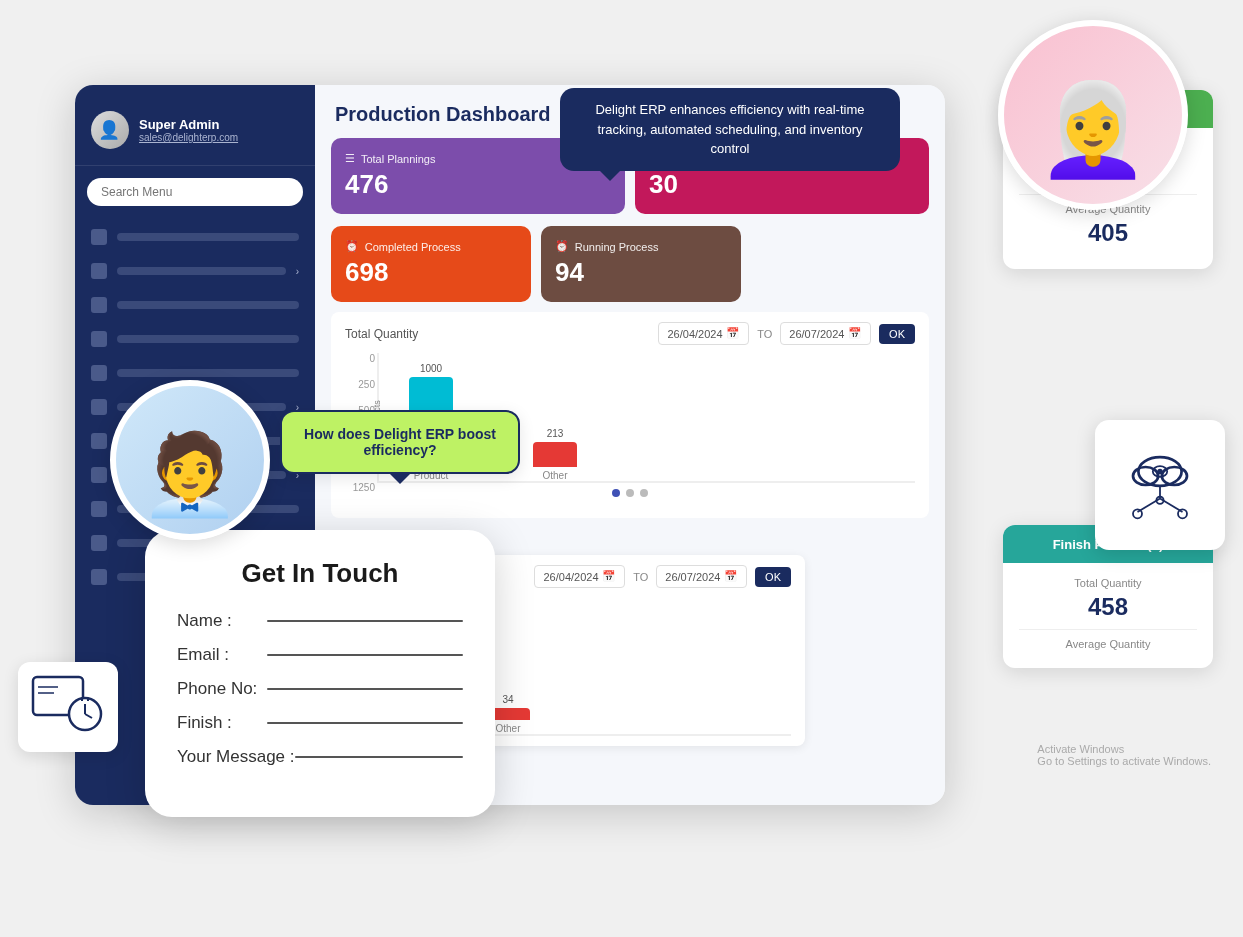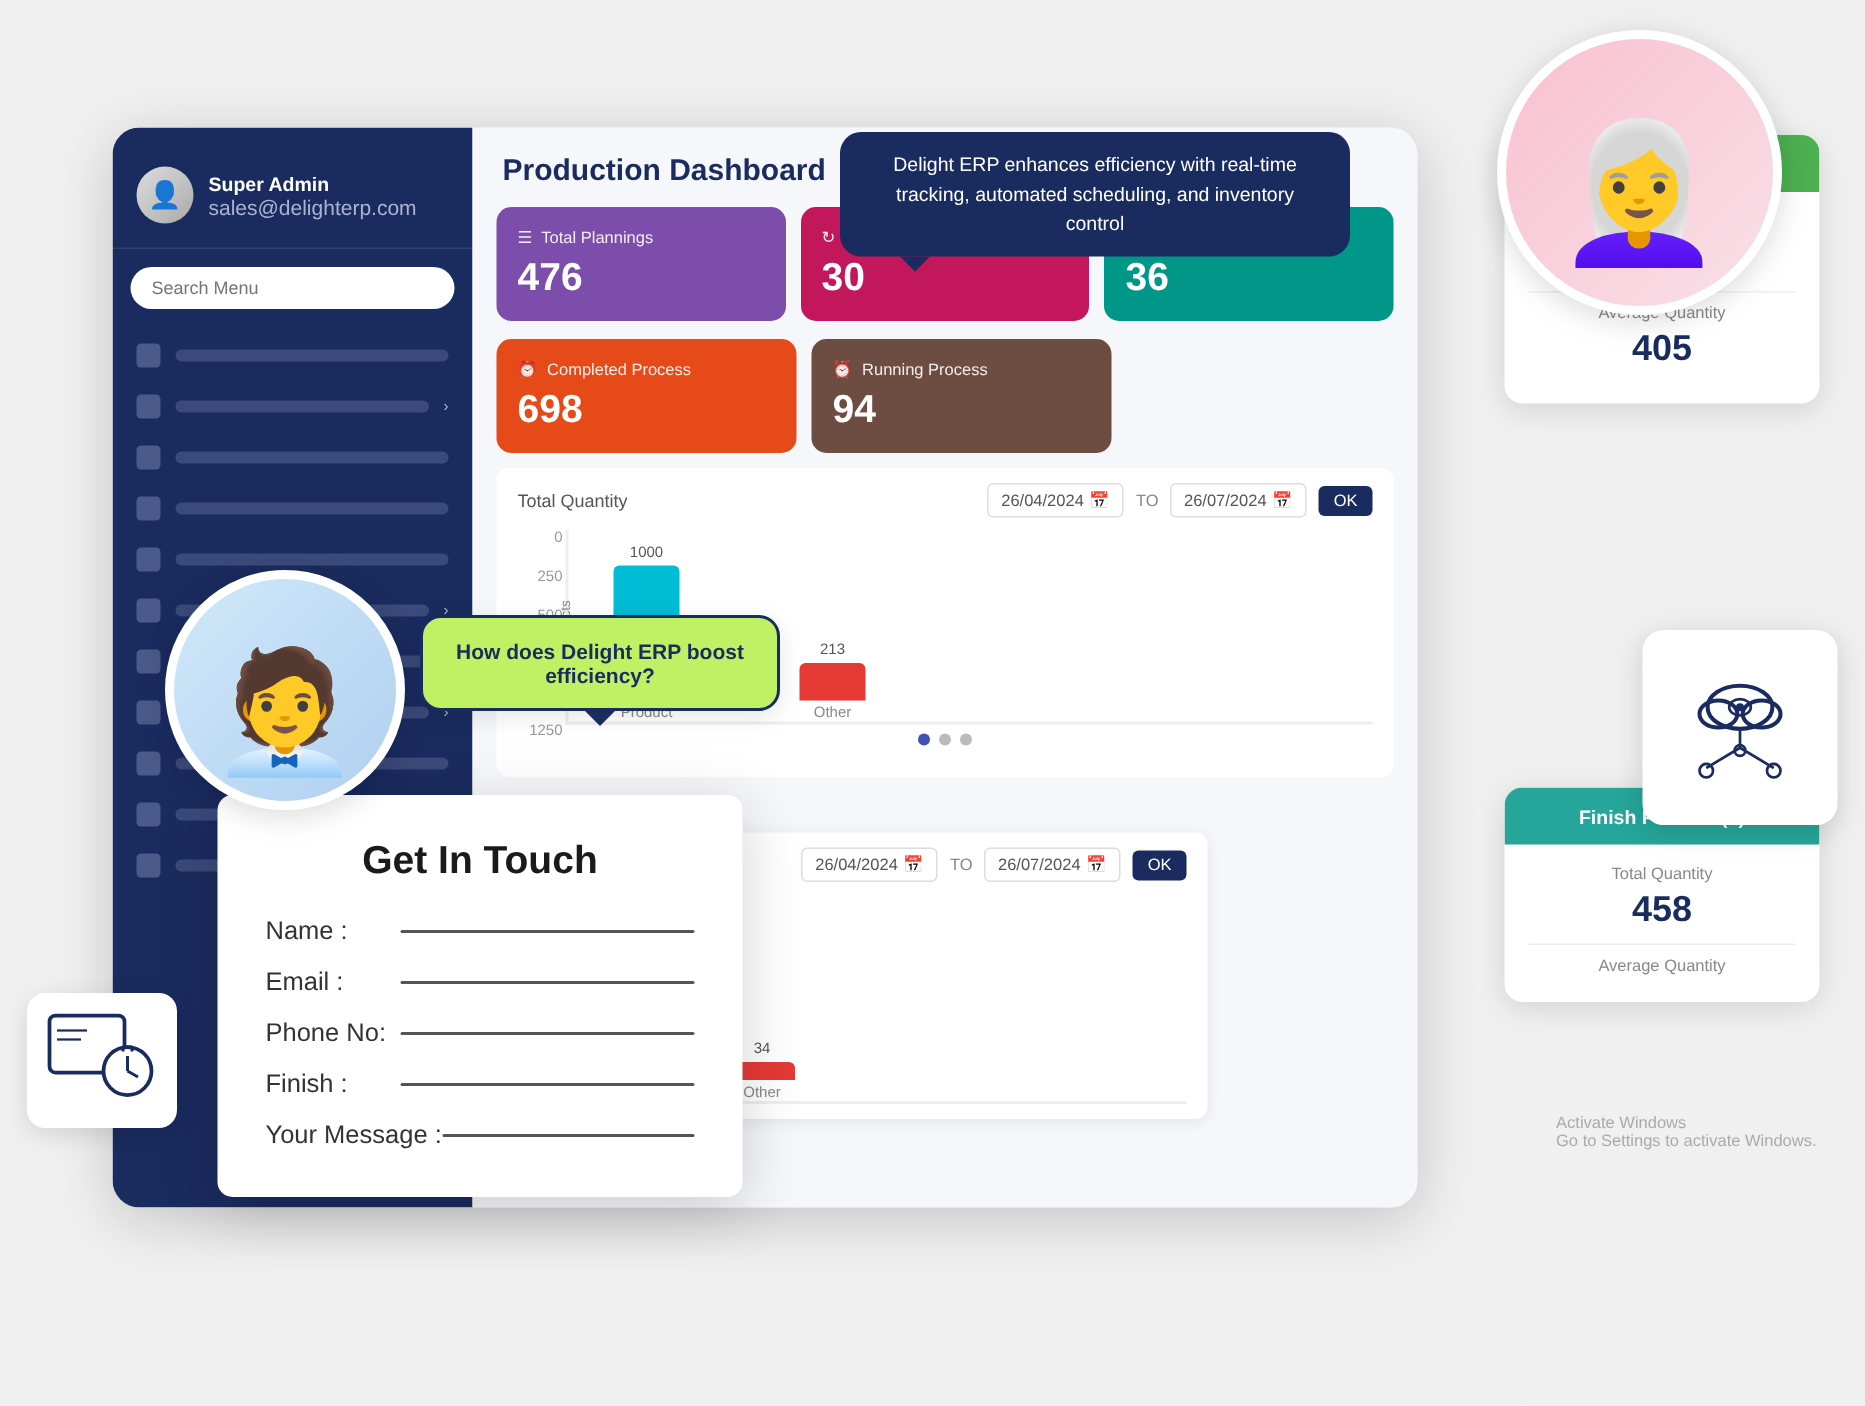--- a/index.html
+++ b/index.html
@@ -57,21 +57,22 @@
       font-size: 18px; color: #555;
     }
 
     .profile-info .name {
       color: #fff;
       font-size: 13px;
       font-weight: 600;
     }
     .profile-info .email {
       color: #aab4d0;
-      font-size: 14px;
+      font-size: 10px;
+      text-decoration: underline;
     }
 
     .search-menu {
       margin: 0 12px 14px;
       background: #fff;
       border: none;
       border-radius: 20px;
       padding: 7px 14px;
       font-size: 12px;
       color: #666;
@@ -354,23 +355,23 @@
       margin-top: 30px;
     }
 
     
     .contact-form {
       position: absolute;
       top: 530px;
       left: 145px;
       width: 350px;
       background: #fff;
-      border-radius: 10px;
+      border-radius: 27px;
       box-shadow: 0 8px 40px rgba(0,0,0,0.18);
-      padding: 28px 32px 17px;
+      padding: 28px 32px 36px;
       z-index: 15;
     }
 
     .form-title {
       font-size: 26px;
       font-weight: 900;
       color: #1a1a1a;
       text-align: center;
       margin-bottom: 22px;
     }
@@ -583,27 +584,20 @@
           <span>Total Plannings</span>
         </div>
         <div class="stat-card-value">476</div>
       </div>
       <div class="stat-card pink">
         <div class="stat-card-label">
           <span>↻</span>
           <span>Running Plan</span>
         </div>
         <div class="stat-card-value">30</div>
-      </div>
-      <div class="stat-card teal">
-        <div class="stat-card-label">
-          <span>✓</span>
-          <span>Completed</span>
-        </div>
-        <div class="stat-card-value">36</div>
       </div>
     </div>
 
     <div class="stat-cards-row2" style="padding: 0 16px 10px;">
       <div class="stat-card red-orange" style="max-width: 200px;">
         <div class="stat-card-label">
           <span>⏰</span>
           <span>Completed Process</span>
         </div>
         <div class="stat-card-value">698</div>

